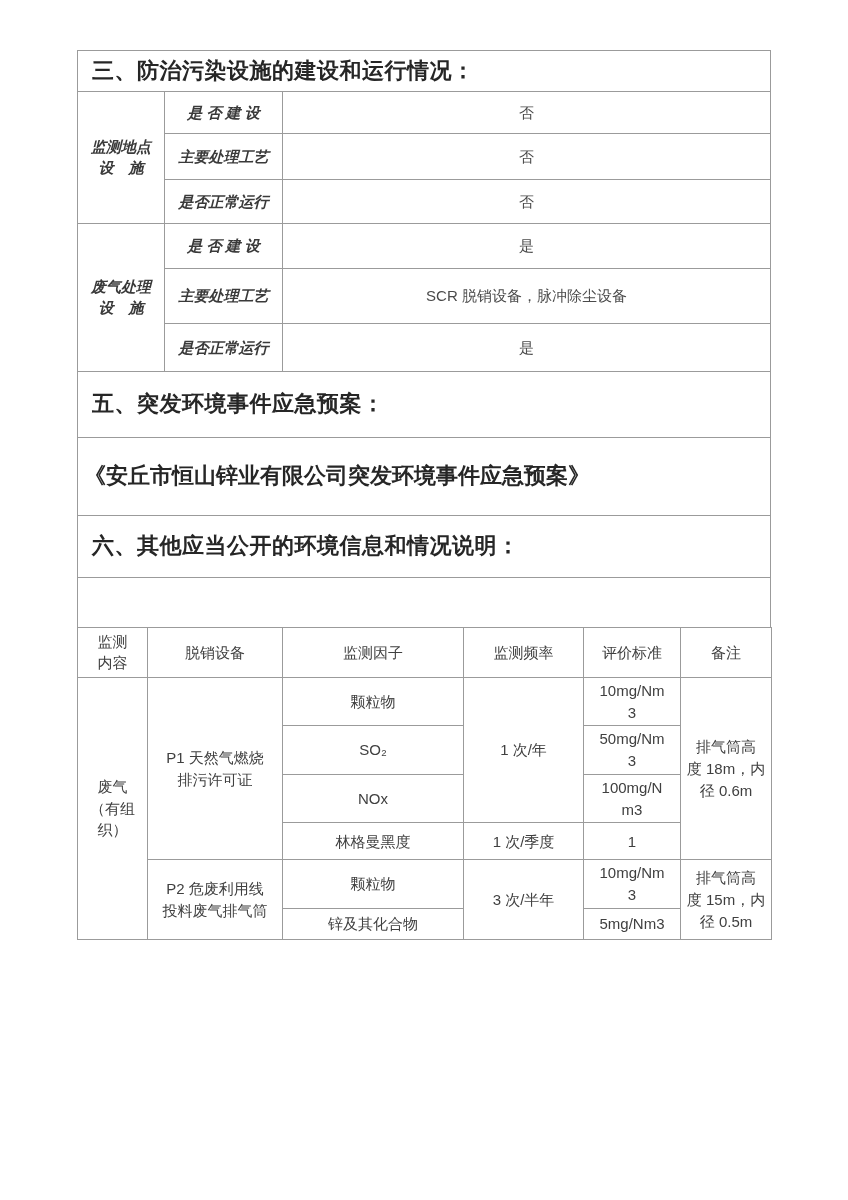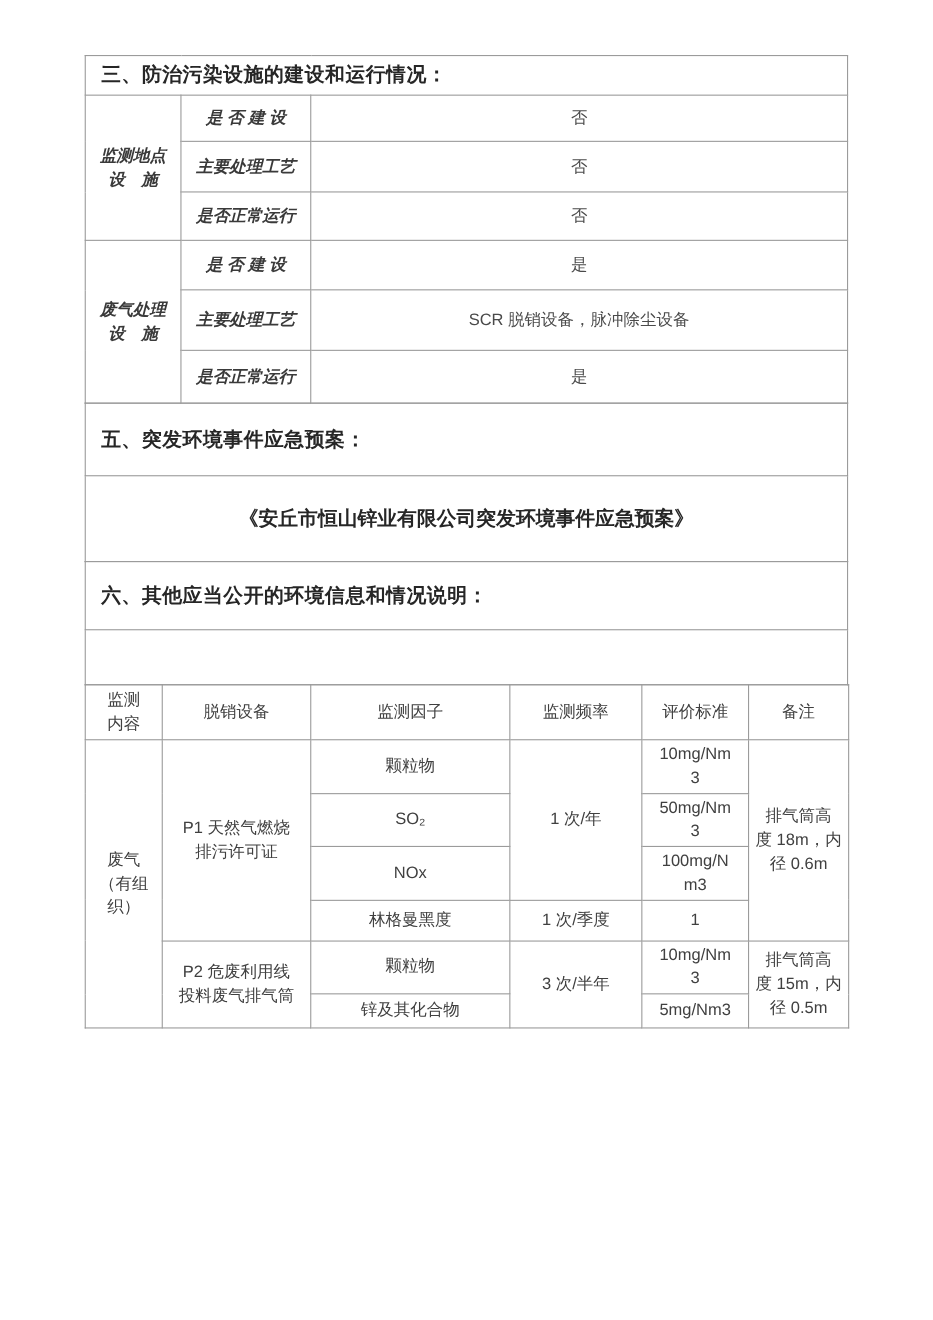--- a/index.html
+++ b/index.html
@@ -7,29 +7,29 @@
     width:848px;height:1200px;background:#ffffff;
     font-family:"Liberation Sans","DejaVu Sans",sans-serif;
     color:#404040;
     -webkit-font-smoothing:antialiased;
   }
   .page{width:848px;height:1200px;overflow:hidden;}
   .doc{width:694px;margin:0 auto;padding-top:50px;}
   table{border-collapse:collapse;table-layout:fixed;width:694px;}
   .doc table + table{margin-top:-1px;}
   td{border:1px solid #9b9b9b;vertical-align:middle;font-size:15px;line-height:1.45;padding:2px 6px;overflow:hidden;}
-  .sec-title{font-weight:bold;font-size:18px;color:#262626;padding:4px 4px 4px 14px;letter-spacing:0.5px;}
+  .sec-title{font-weight:bold;font-size:22px;color:#262626;padding:4px 4px 4px 14px;letter-spacing:0.5px;}
   .pl{white-space:pre-line;}
   .center{text-align:center;}
   .key{font-weight:bold;color:#3a3a3a;text-align:center;font-style:italic;}
   .lbl{font-weight:bold;color:#3a3a3a;text-align:left;padding-left:12px;}
   .val{color:#4a4a4a;}
   .val-left{color:#4a4a4a;text-align:left;padding-left:13px;}
   .val-low{vertical-align:middle;padding-top:18px;}
-  .plan{font-weight:bold;font-size:18px;color:#262626;text-align:center;}
+  .plan{font-weight:bold;font-size:22px;color:#262626;text-align:left;}
   .mon td{padding:2px 4px;}
   .std{word-break:break-all;}
 </style>
 </head>
 <body>
 
 <div class="page">
   <div class="doc">
 
     <table>

